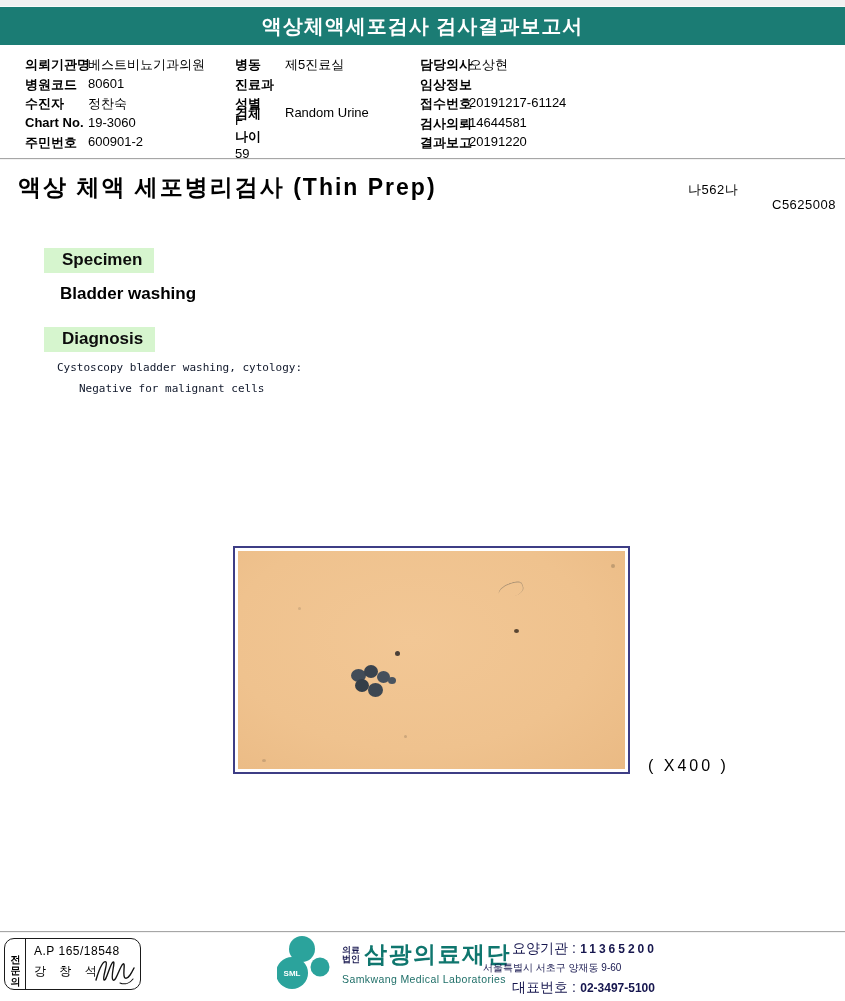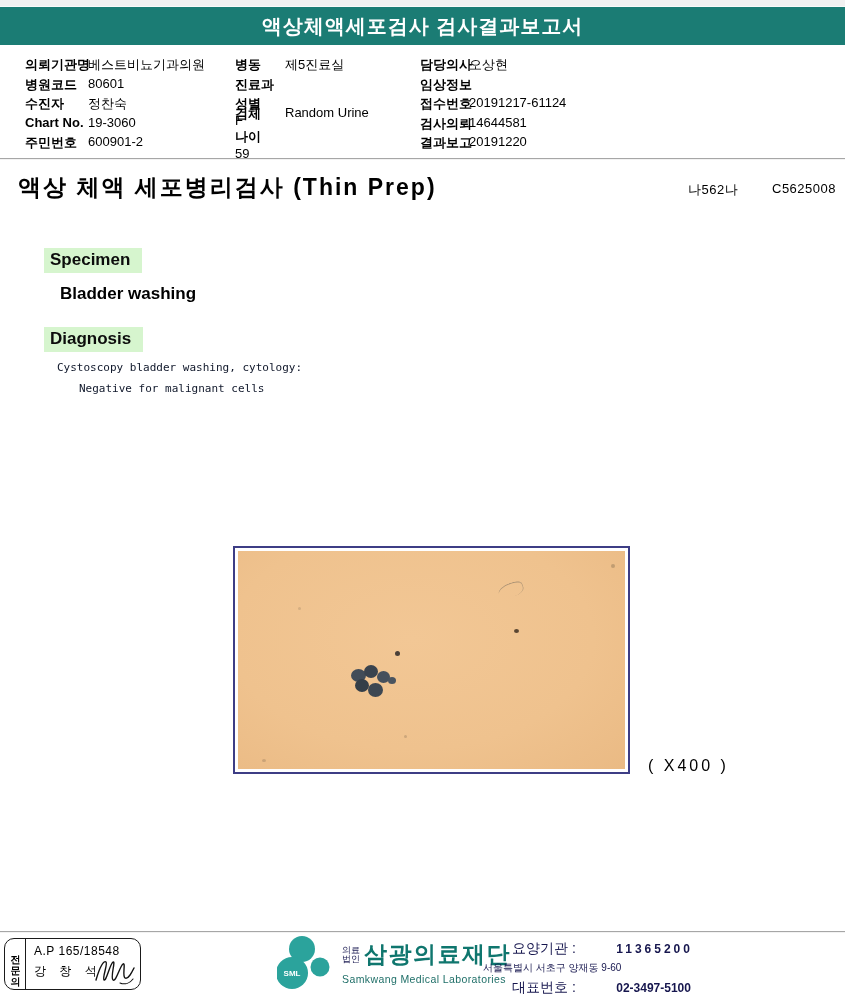--- a/index.html
+++ b/index.html
@@ -27,21 +27,21 @@
   .pi-value { font-weight:normal; display:inline-block; }
   .w62 { width:63px; } .w50 { width:50px; } .w49 { width:49px; }
 
   .groove { left:0; width:845px; height:2px; background:linear-gradient(#a6a6a6 50%, #f2f2f2 50%); }
 
   .exam-title { left:18px; top:172px; font-size:23px; font-weight:bold; letter-spacing:2px; white-space:nowrap; }
   .code { top:181px; font-size:13px; letter-spacing:0.5px; }
 
   .sec-heading {
     font-size:17px; font-weight:bold; background:#d6f5ce; color:#0c0c0c;
-    padding:2px 12px 3px 6px; display:inline-block;
+    padding:2px 12px 3px 18px; display:inline-block;
   }
   .spec-value { left:60px; top:284px; font-size:17px; font-weight:bold;text-align:right; }
   .diag-text { font-family:"DejaVu Sans Mono","Liberation Mono",monospace; font-size:11px; color:#0f172a; white-space:nowrap; }
 
   
   .photo-frame {
     left:233px; top:546px; width:397px; height:228px;
     border:2px solid #3d3d85; background:#fff; padding:3px;
   }
   .micrograph {
@@ -66,28 +66,28 @@
     writing-mode:vertical-rl; text-orientation:upright; font-size:10px; font-weight:bold; letter-spacing:1px;
   }
   .sign-main { position:relative; flex:1; padding:5px 0 0 8px; }
   .sign-line1 { font-size:12px; letter-spacing:0.5px; }
   .sign-line2 { font-size:12px; letter-spacing:5px; margin-top:5px; }
   .sign-scribble { position:absolute; right:4px; bottom:3px; }
 
   .logo-block { left:277px; top:935px; display:flex; align-items:flex-start; }
   .logo-text-col { margin-left:7px; padding-top:4px; }
   .lab-name-row { display:flex; align-items:center; }
-  .org-type { font-size:9px; line-height:9px; font-weight:normal; color:#16164e; margin-right:4px; }
+  .org-type { font-size:9px; line-height:9px; font-weight:bold; color:#16164e; margin-right:4px; }
   .lab-name { font-size:23px; font-weight:bold; color:#0f766e; letter-spacing:1.5px; white-space:nowrap; }
   .lab-name-en { font-size:10.5px; color:#1f6f68; letter-spacing:0.4px; margin-top:3px; white-space:nowrap; }
 
   .info-block { left:483px; top:939px; color:#16164e; white-space:nowrap; }
   .info-line { margin-bottom:3px; }
   .info-label { font-size:14px;margin-left:29px; }
-  .info-strong { font-size:12px; font-weight:bold;margin-left:36px; }
+  .info-strong { font-size:12px; font-weight:bold; }
   .ls3 { letter-spacing:3px; }
   .info-addr { font-size:10px; }
 </style>
 </head>
 <body>
 
 <div class="page">
 
   <div class="abs top-strip"></div>
   <div class="abs title-bar">액상체액세포검사 검사결과보고서</div>
@@ -150,21 +150,21 @@
   </div>
   <div class="pi-row" style="left:420px; top:134px;">
     <span class="pi-label w49">결과보고</span>
     <span class="pi-value">20191220</span>
   </div>
 
   <div class="abs groove" style="top:158px;"></div>
 
   <div class="abs exam-title">액상 체액 세포병리검사 (Thin Prep)</div>
   <div class="abs code" style="left:688px;">나562나</div>
-  <div class="abs code" style="left:772px;">C5625008</div>
+  <div class="abs code" style="left:772px;margin-top:16px;">C5625008</div>
 
   <div class="abs" style="left:44px; top:248px;">
     <span class="sec-heading">Specimen</span>
   </div>
   <div class="abs spec-value">Bladder washing</div>
 
   <div class="abs" style="left:44px; top:327px;">
     <span class="sec-heading">Diagnosis</span>
   </div>
   <div class="abs diag-text" style="left:57px; top:361px;">Cystoscopy bladder washing, cytology:</div>

